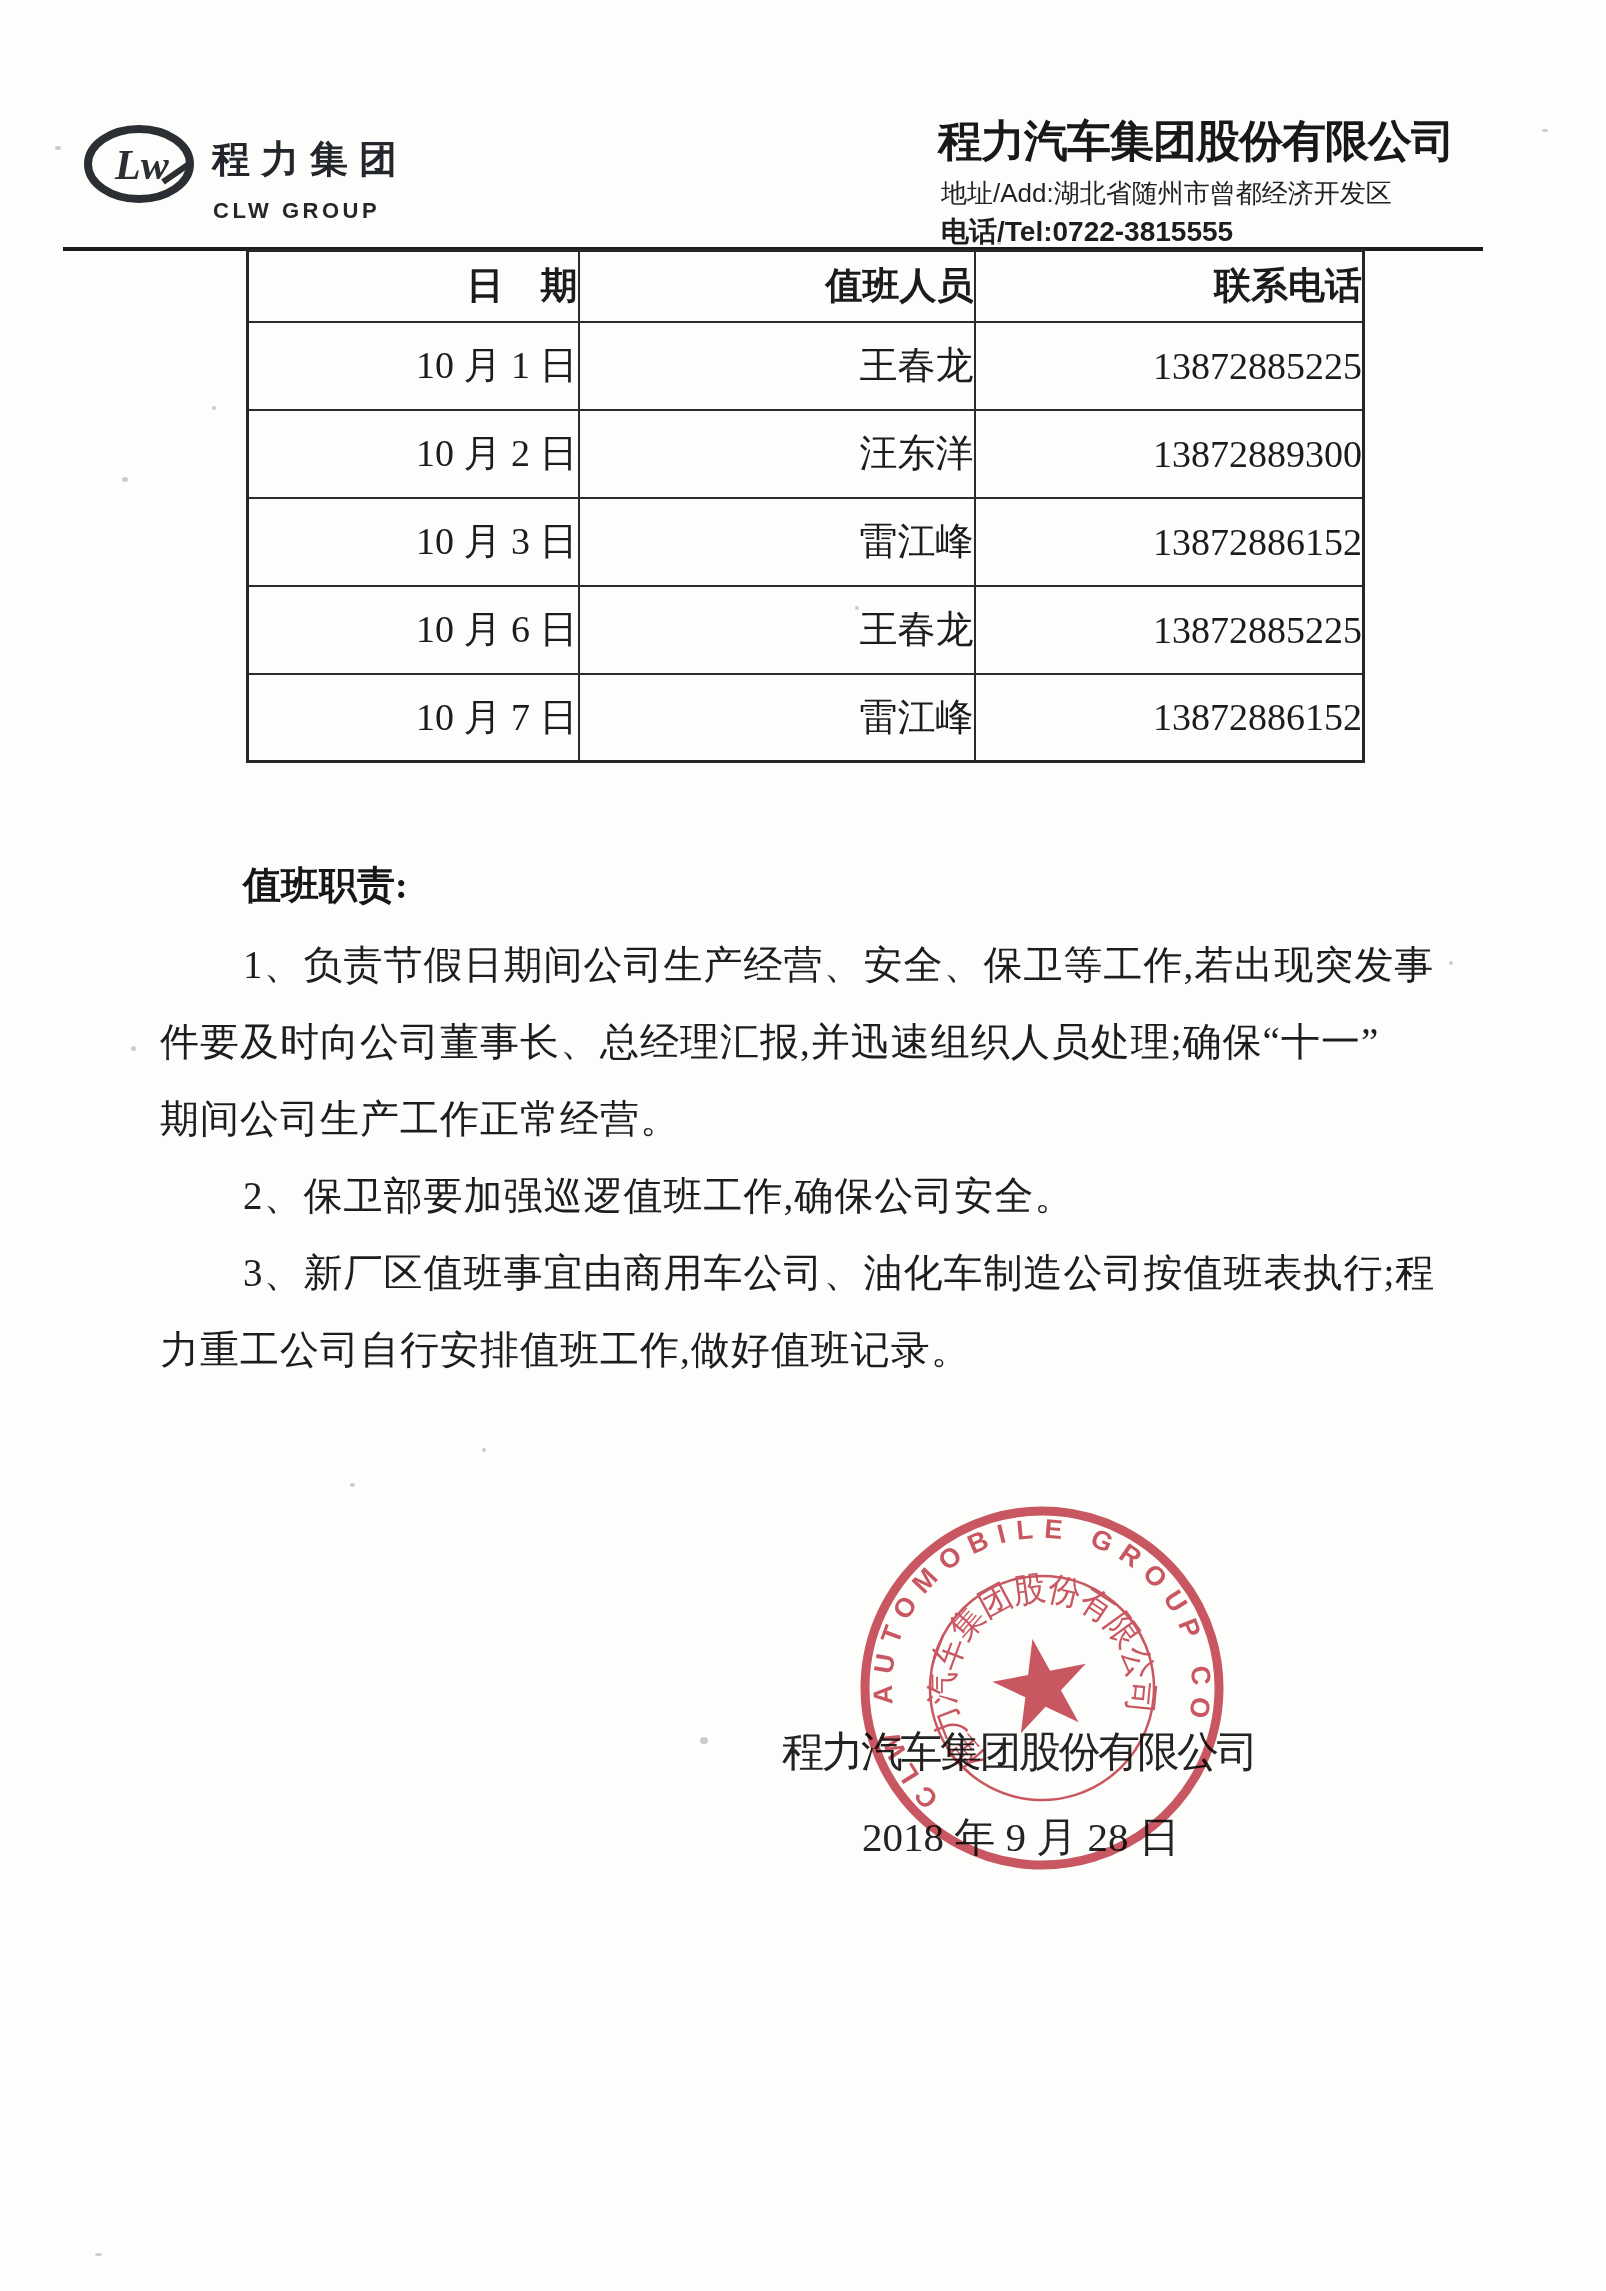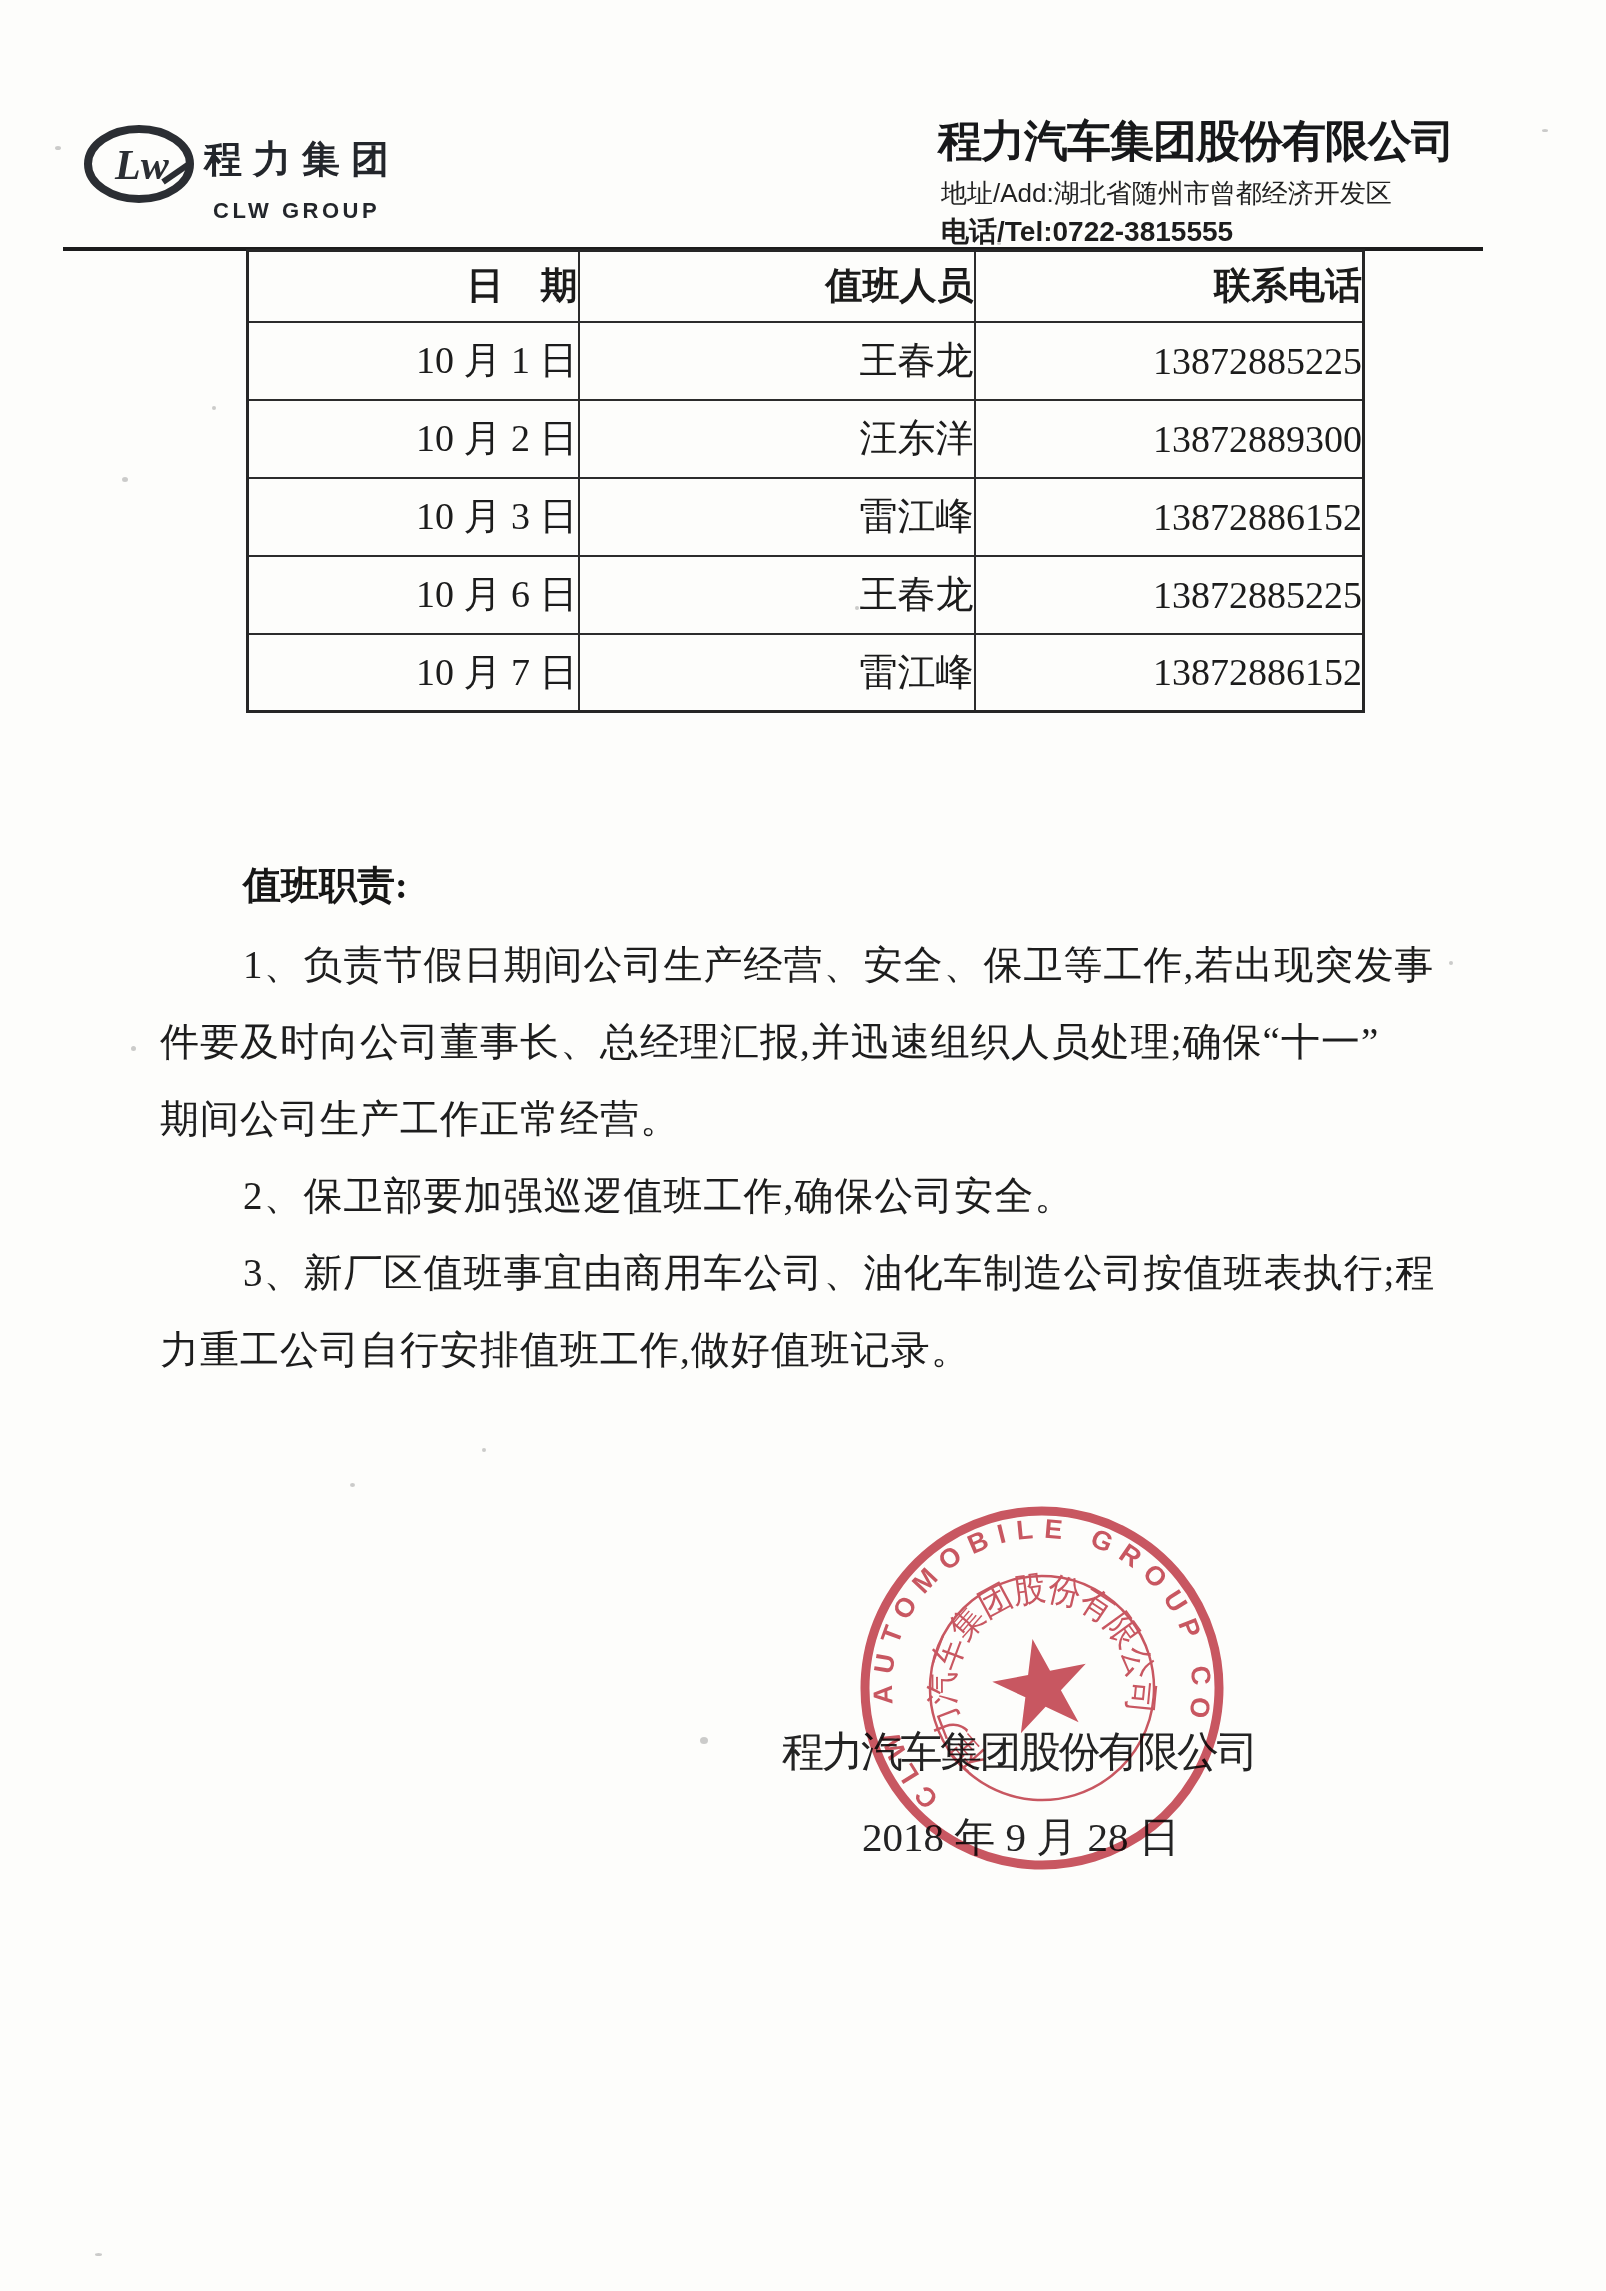--- a/index.html
+++ b/index.html
@@ -9,21 +9,21 @@
     background:#fdfdfb;
     font-family:"Liberation Serif","DejaVu Serif",serif;
     color:#1f1f1f;
     overflow:hidden;
   }
   .abs { position:absolute; }
 
   
   .logo-svg { left:83px; top:124px; width:116px; height:80px; }
   .logo-text-cn {
-    left:204px; top:134px;
+    left:212px; top:134px;
     font-family:"Liberation Sans","DejaVu Sans",sans-serif;
     font-weight:bold; font-size:38px; letter-spacing:11px; color:#23262b;
     white-space:nowrap;
   }
   .logo-text-en {
     left:213px; top:170px;
     font-family:"Liberation Sans","DejaVu Sans",sans-serif;
     font-weight:bold; font-size:22px; letter-spacing:3.5px; color:#23262b;
     white-space:nowrap;
     margin-top:28px;
@@ -51,21 +51,21 @@
   
   table.duty {
     position:absolute; left:246px; top:249px; width:1116px;
     border-collapse:collapse; table-layout:fixed;
     border:3px solid #262626;
   }
   table.duty th, table.duty td {
     border:2px solid #2c2c2c; text-align:right; vertical-align:middle;
   }
   table.duty thead tr { height:71px; }
-  table.duty tbody tr { height:78px; }
+  table.duty tbody tr { height:88px; }
   table.duty th {
     font-family:"Liberation Sans","DejaVu Sans",sans-serif;
     font-size:37px; font-weight:bold; color:#1b1b1b;
   }
   table.duty td {
     font-family:"Liberation Serif","DejaVu Serif",serif;
     font-size:38px; color:#1c1c1c;
   }
 
   

